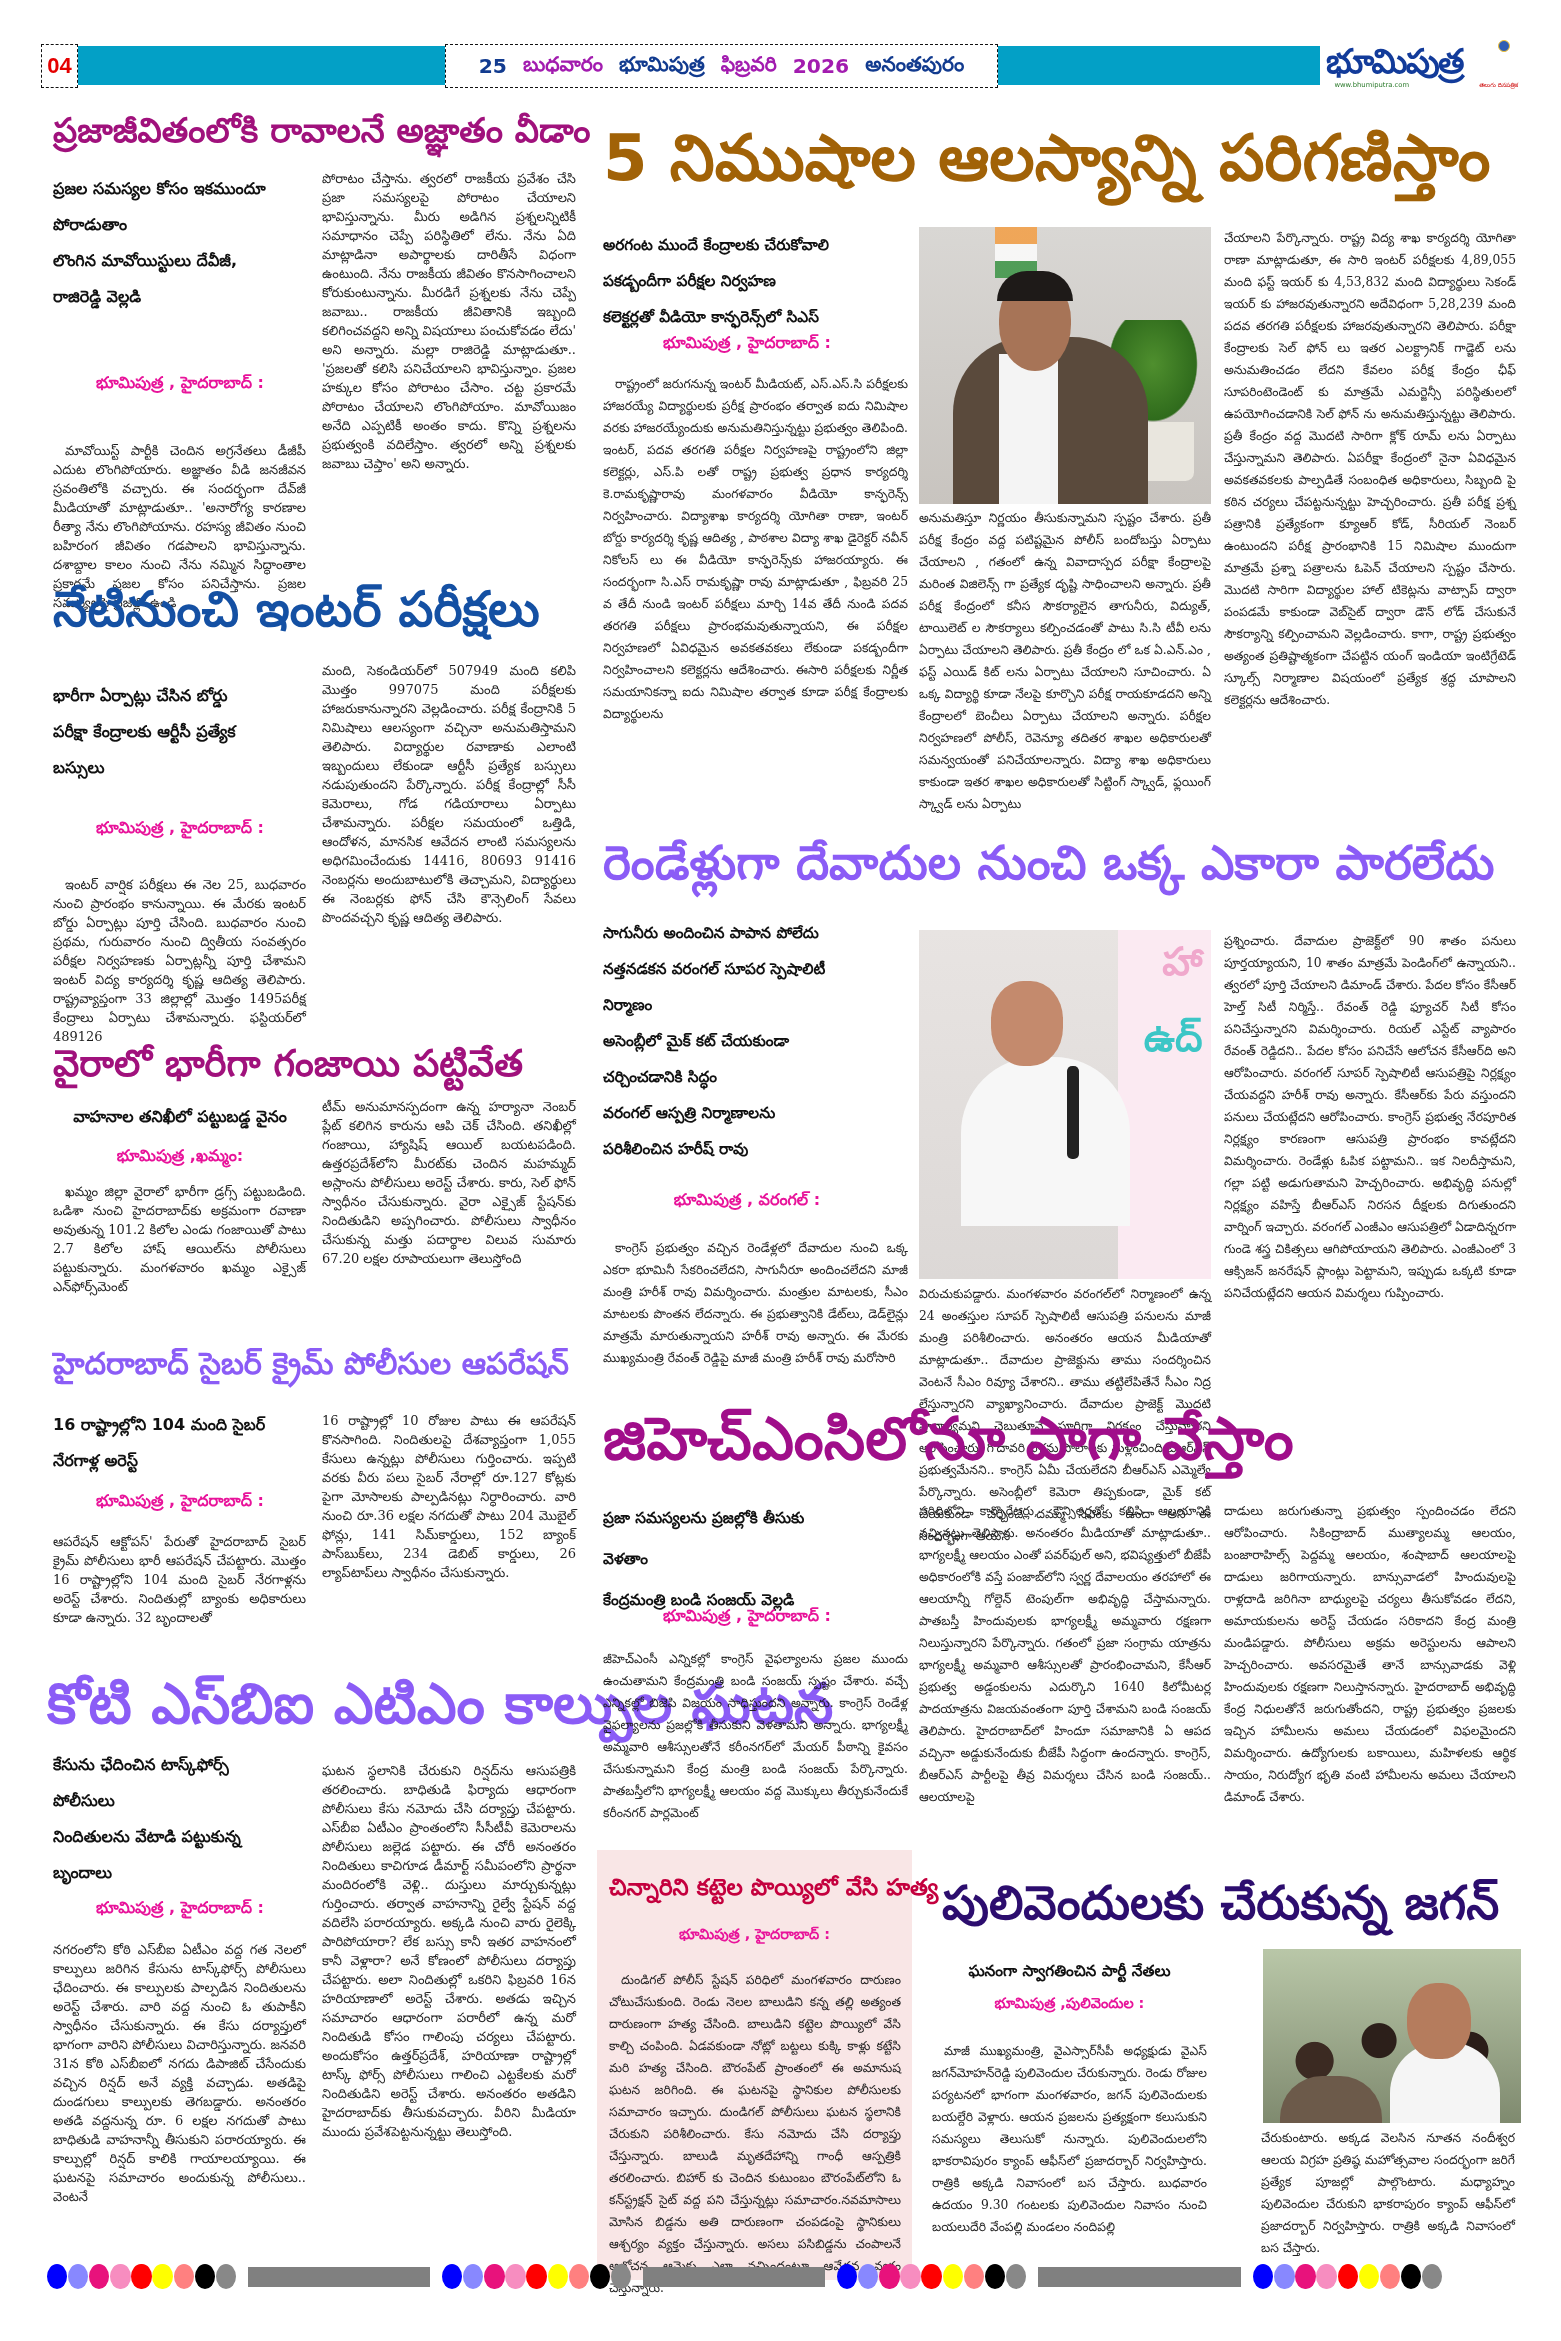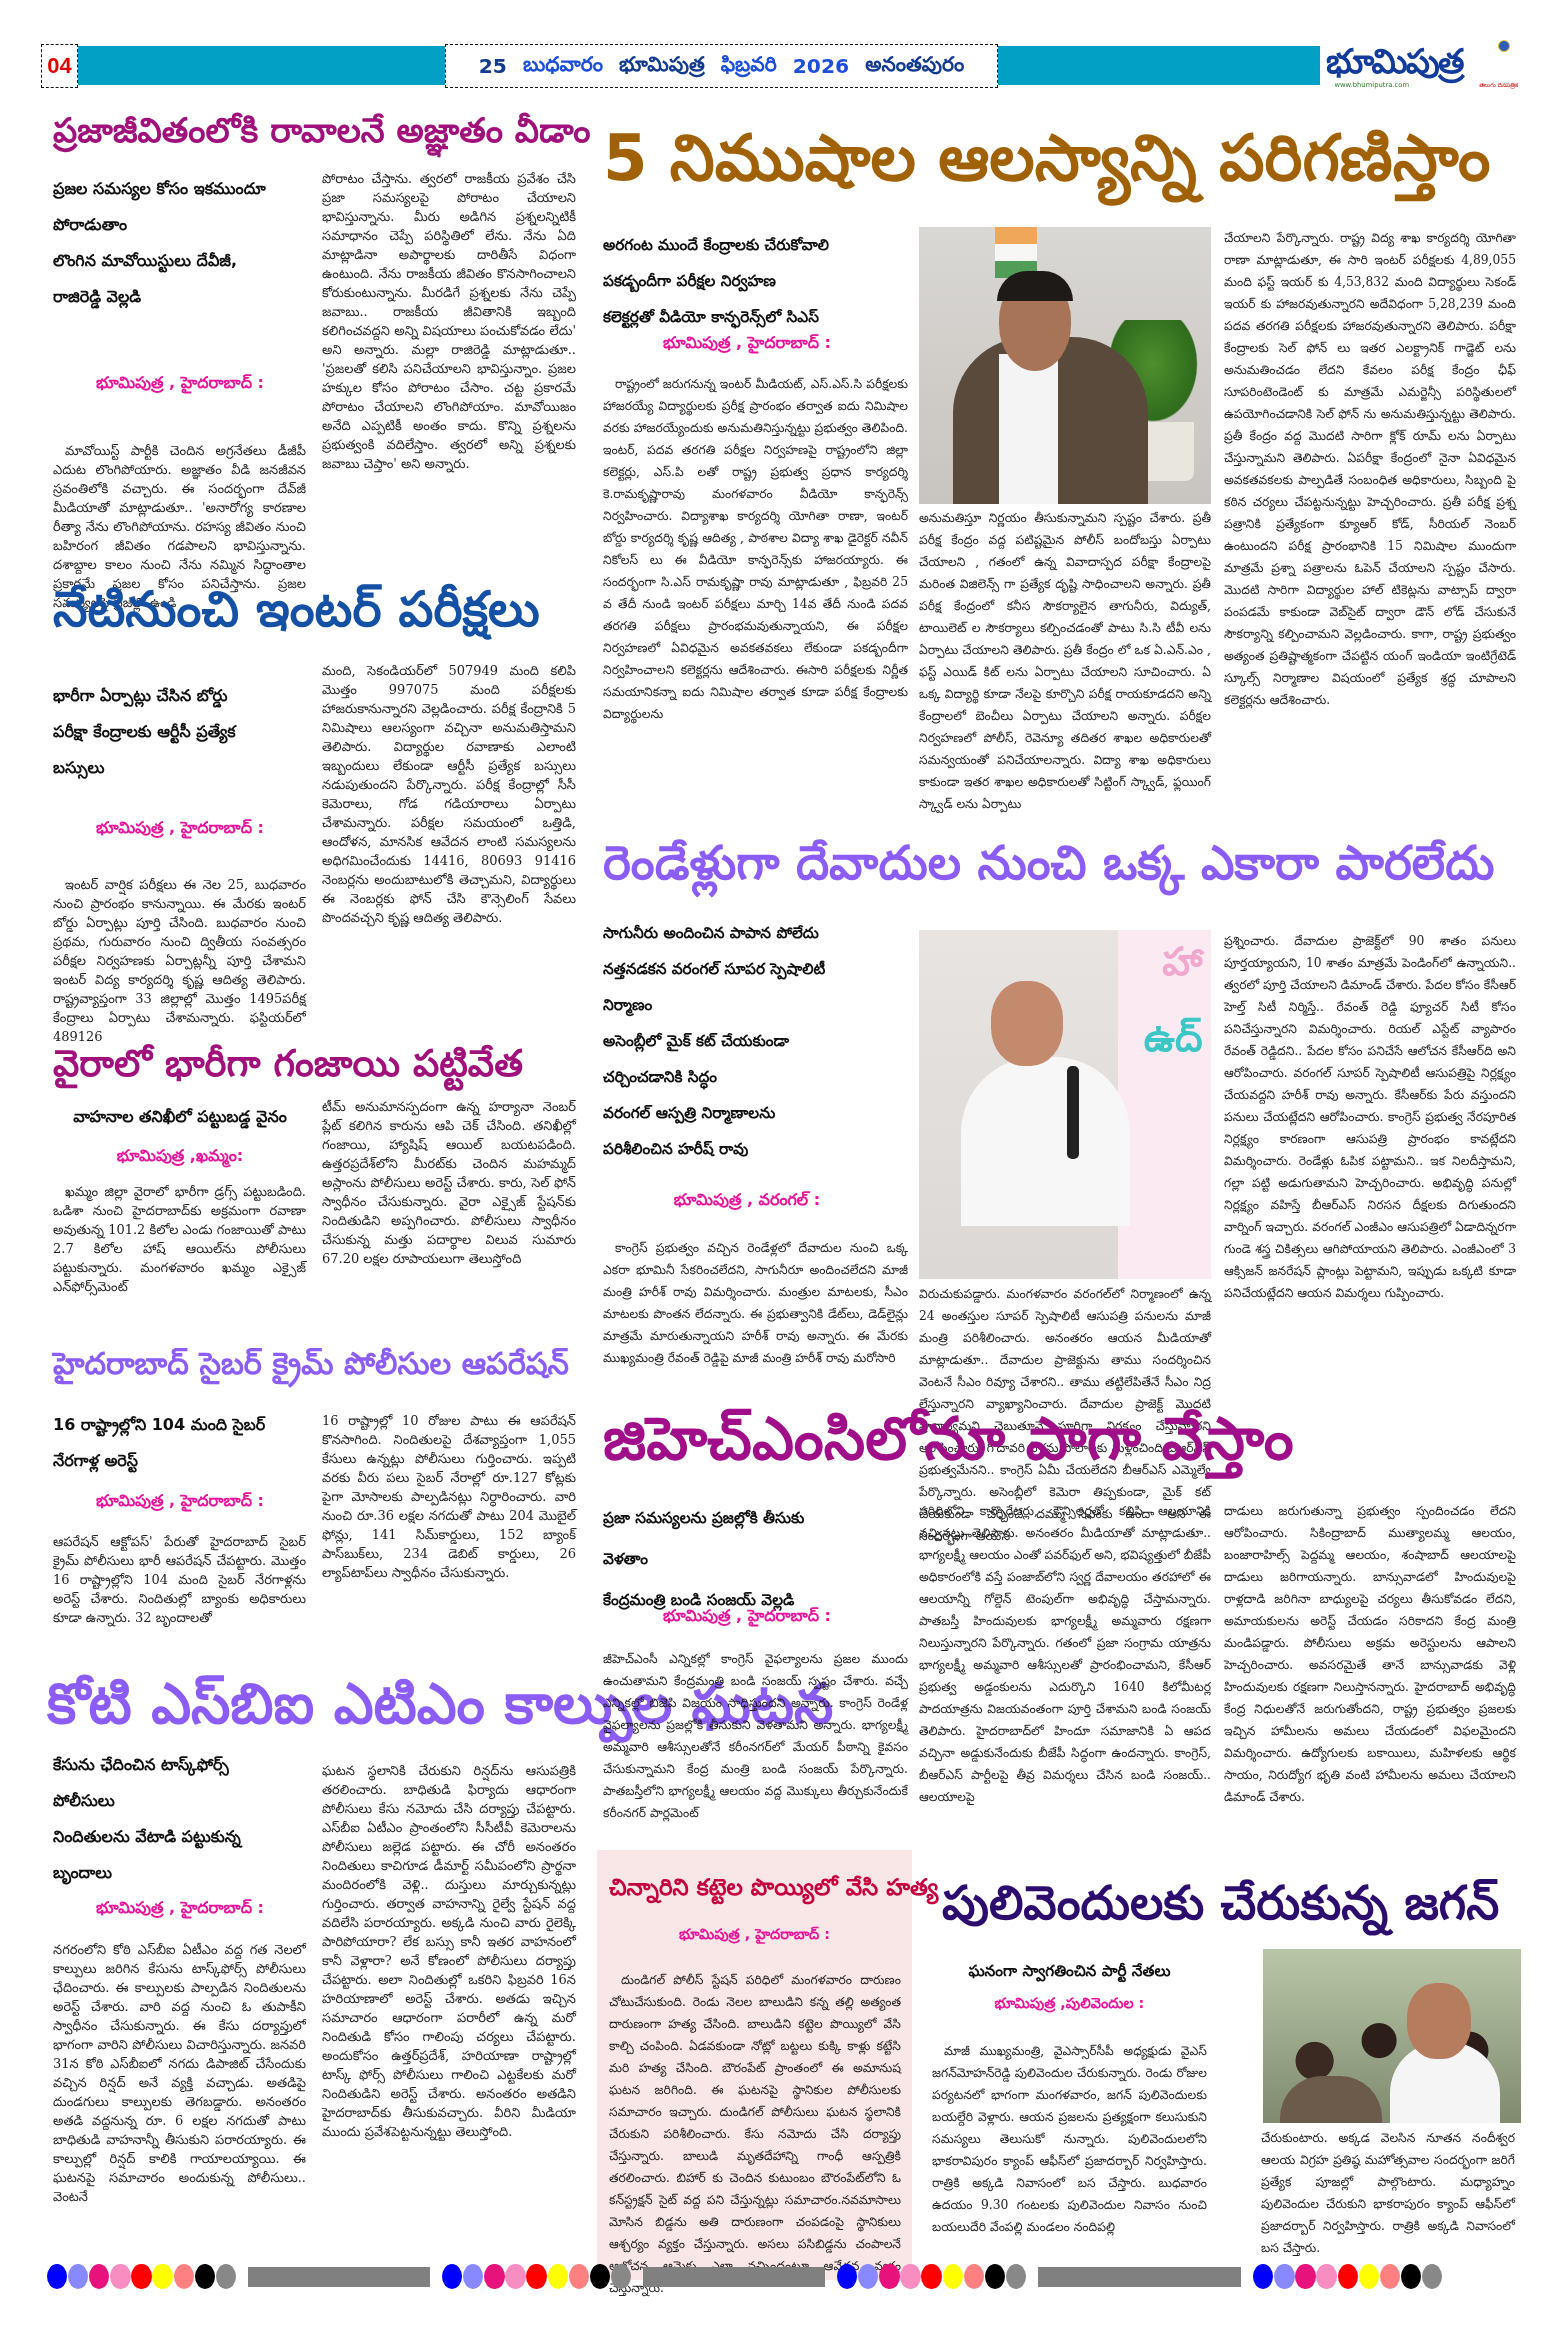--- a/index.html
+++ b/index.html
@@ -4,21 +4,21 @@
 <style>
   * { box-sizing: border-box; margin: 0; padding: 0; }
   html, body { width: 1562px; height: 2342px; background: #ffffff; overflow: hidden; }
   body { position: relative; font-family: "DejaVu Sans", sans-serif; color: #1a1a1a; }
 
   
   .hdr { position: absolute; left: 41px; top: 44px; width: 1279px; height: 42px; }
   .hdr .band { position: absolute; left: 0; top: 1.7px; width: 100%; height: 39px; background: #03a0c6; }
   .hdr .pgno { position: absolute; left: 0; top: 0; width: 37px; height: 44px; background: #fff; border: 1.7px dashed #111; color: #e40000; font: bold 22px "Liberation Sans", sans-serif; display: flex; align-items: center; justify-content: center; }
   .hdr .dateline { position: absolute; left: 404px; top: 0; width: 553px; height: 44px; background: #fff; border: 1.7px dashed #111; display: flex; align-items: center; justify-content: center; gap: 16px; font: bold 20.3px "DejaVu Sans", sans-serif; }
-  .dl-blue { color: #123b8f; } .dl-red { color: #1d4ed8; }
+  .dl-blue { color: #123b8f; } .dl-red { color: #a21caf; }
   .logo { position: absolute; left: 1326px; top: 42px; width: 199px; height: 51px; }
   .logo .mast { font: bold 34px "DejaVu Sans", sans-serif; color: #123b9a; letter-spacing: -1.7px; line-height: 39px; }
   .logo .url { font-size: 6.8px; color: #2a7a2a; position: absolute; left: 8.5px; top: 39px; }
   .logo .tag { font-size: 6px; color: #c00; position: absolute; right: 6.8px; top: 39px; }
   .logo .emb { position: absolute; right: 15.3px; top: -1.7px; width: 12px; height: 12px; border-radius: 50%; background: #2f5db5; border: 1.7px solid #f2c12e; }
   .head { position: absolute; font-weight: bold; white-space: nowrap; line-height: 1.1; text-align: center; }
   .sub { position: absolute; font-weight: bold; font-size: 16px; line-height: 36px; color: #111; }
   .dateline-story { position: absolute; color: #e8139a; font-size: 16px; font-weight: bold; text-align: center; }
   .col { position: absolute; font-family: "DejaVu Serif", serif; font-size: 13px; line-height: 19px; text-align: justify; color: #1d1d1d; }
   .col p { text-indent: 12px; }

